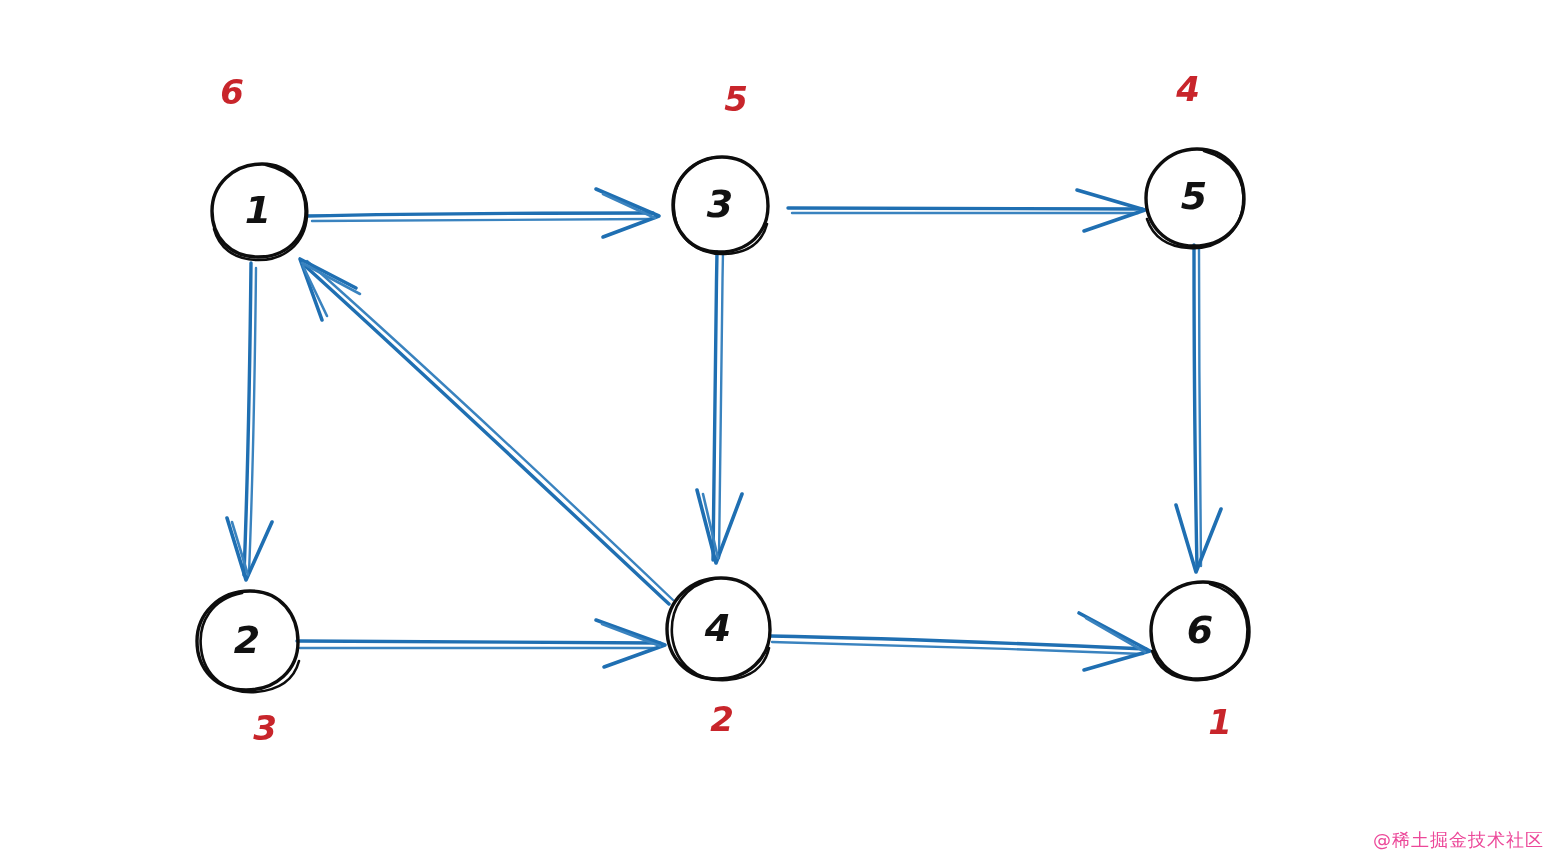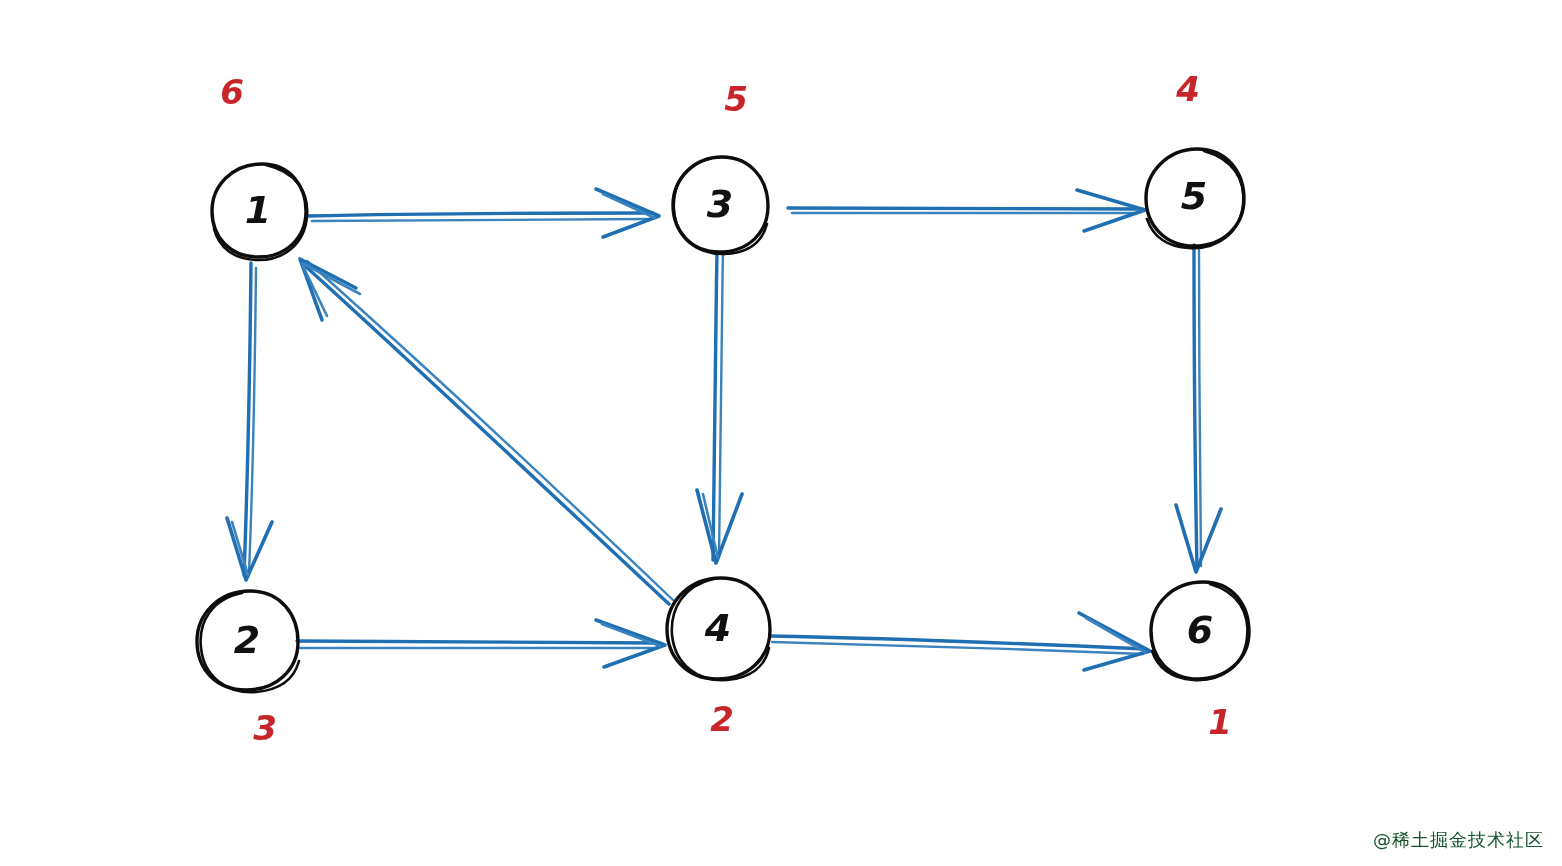--- a/index.html
+++ b/index.html
@@ -78,21 +78,21 @@
     font-weight: 700;
     font-style: italic;
     transform: translate(-50%, -50%);
     user-select: none;
     white-space: nowrap;
   }
   .watermark {
     position: absolute;
     right: 18px;
     bottom: 14px;
-    color: #14532d;
+    color: #ec4899;
     font-family: "DejaVu Sans", sans-serif;
     font-size: 18px;
     letter-spacing: 1px;
     user-select: none;
     white-space: nowrap;
   }
 </style>
 </head>
 <body>
 

